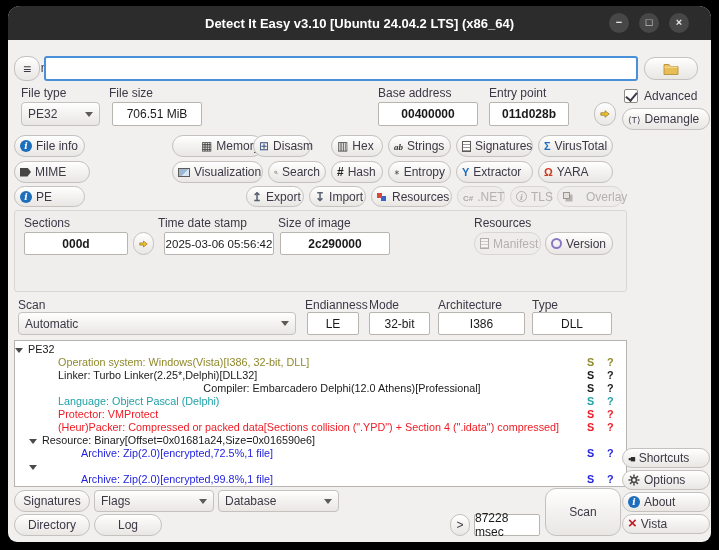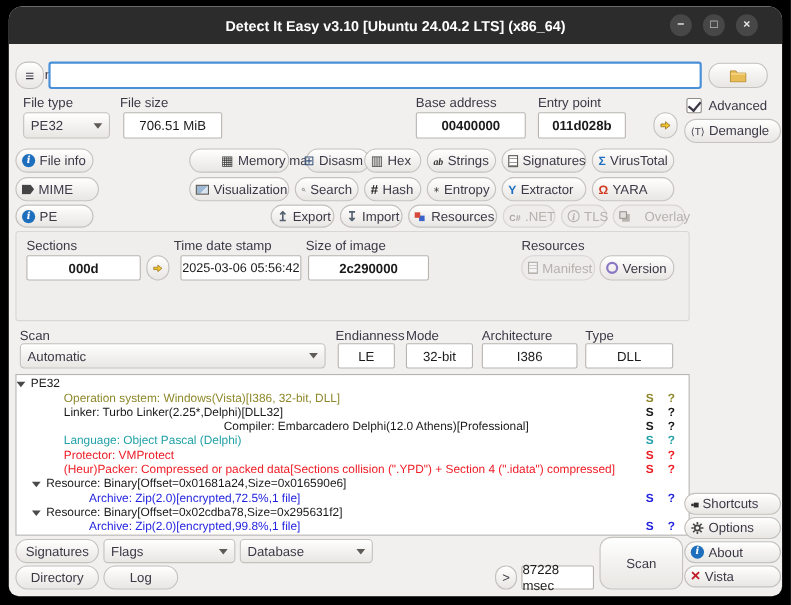--- a/index.html
+++ b/index.html
@@ -148,21 +148,21 @@
       <span>MIME</span>
     </div>
     <div class="btn" style="left:164px; top:95px; width:91px; height:22px;padding-left:28px;">
       <span class="ic i-grid"></span>
       <span>Memory map</span>
     </div>
     <div class="btn" style="left:164px; top:121px; width:91px; height:22px;">
       <span class="ic i-pic"></span>
       <span>Visualization</span>
     </div>
-    <div class="btn" style="left:270px; top:95px; width:58px; height:22px;justify-content:flex-end;">
+    <div class="btn" style="left:245px; top:95px; width:58px; height:22px;">
       <span class="ic i-win"></span>
       <span>Disasm</span>
     </div>
     <div class="btn" style="left:260px; top:121px; width:58px; height:22px;">
       <svg width="11" height="11" viewBox="0 0 12 12">
         <circle cx="5" cy="5" r="3.2" fill="none" stroke="#444" stroke-width="1.3"></circle>
         <path d="M7.5 7.5L11 11" stroke="#444" stroke-width="1.5"></path>
       </svg>
       <span>Search</span>
     </div>
@@ -271,21 +271,21 @@
     <div id="results-box">
         <div class="trow"><span class="texp"></span><span style="color: rgb(26, 26, 26);">PE32</span></div>
         <div class="trow" style="padding-left: 43px;"><span style="color: rgb(143, 137, 44);">Operation system: Windows(Vista)[I386, 32-bit, DLL]</span><span class="slink" style="left: 572px; color: rgb(143, 137, 44);">S</span><span class="slink" style="left: 592px; color: rgb(143, 137, 44);">?</span></div>
         <div class="trow" style="padding-left: 43px;"><span style="color: rgb(26, 26, 26);">Linker: Turbo Linker(2.25*,Delphi)[DLL32]</span><span class="slink" style="left: 572px; color: rgb(26, 26, 26);">S</span><span class="slink" style="left: 592px; color: rgb(26, 26, 26);">?</span></div>
         <div class="trow" style="padding-left: 43px; text-align: center;"><span style="color: rgb(26, 26, 26);">Compiler: Embarcadero Delphi(12.0 Athens)[Professional]</span><span class="slink" style="left: 572px; color: rgb(26, 26, 26);">S</span><span class="slink" style="left: 592px; color: rgb(26, 26, 26);">?</span></div>
         <div class="trow" style="padding-left: 43px;"><span style="color: rgb(33, 161, 168);">Language: Object Pascal (Delphi)</span><span class="slink" style="left: 572px; color: rgb(33, 161, 168);">S</span><span class="slink" style="left: 592px; color: rgb(33, 161, 168);">?</span></div>
         <div class="trow" style="padding-left: 43px;"><span style="color: rgb(238, 28, 37);">Protector: VMProtect</span><span class="slink" style="left: 572px; color: rgb(238, 28, 37);">S</span><span class="slink" style="left: 592px; color: rgb(238, 28, 37);">?</span></div>
         <div class="trow" style="padding-left: 43px;"><span style="color: rgb(238, 28, 37);">(Heur)Packer: Compressed or packed data[Sections collision (".YPD") + Section 4 (".idata") compressed]</span><span class="slink" style="left: 572px; color: rgb(238, 28, 37);">S</span><span class="slink" style="left: 592px; color: rgb(238, 28, 37);">?</span></div>
         <div class="trow" style="padding-left: 14px;"><span class="texp"></span><span style="color: rgb(26, 26, 26);">Resource: Binary[Offset=0x01681a24,Size=0x016590e6]</span></div>
         <div class="trow" style="padding-left: 66px;"><span style="color: rgb(36, 36, 224);">Archive: Zip(2.0)[encrypted,72.5%,1 file]</span><span class="slink" style="left: 572px; color: rgb(36, 36, 224);">S</span><span class="slink" style="left: 592px; color: rgb(36, 36, 224);">?</span></div>
-        <div class="trow" style="padding-left: 14px;"><span class="texp"></span><span style="color: rgb(26, 26, 26);">Resource: Binary[Offset=0x02cdba78,Size=0x295631f2]</span></div>
+        <div class="trow" style="padding-left: 14px;"><span class="texp"></span></div>
         <div class="trow" style="padding-left: 66px;"><span style="color: rgb(36, 36, 224);">Archive: Zip(2.0)[encrypted,99.8%,1 file]</span><span class="slink" style="left: 572px; color: rgb(36, 36, 224);">S</span><span class="slink" style="left: 592px; color: rgb(36, 36, 224);">?</span></div>
       </div>
 
     <div class="btn center" style="left:6px; top:450px; width:76px; height:22px;">
       <span>Signatures</span>
     </div>
     <div class="combo" style="left:86px; top:450px; width:120px; height:22px;gap:12px;">
       <span class="ctext">Flags</span>
       <span class="carr"></span>
     </div>

